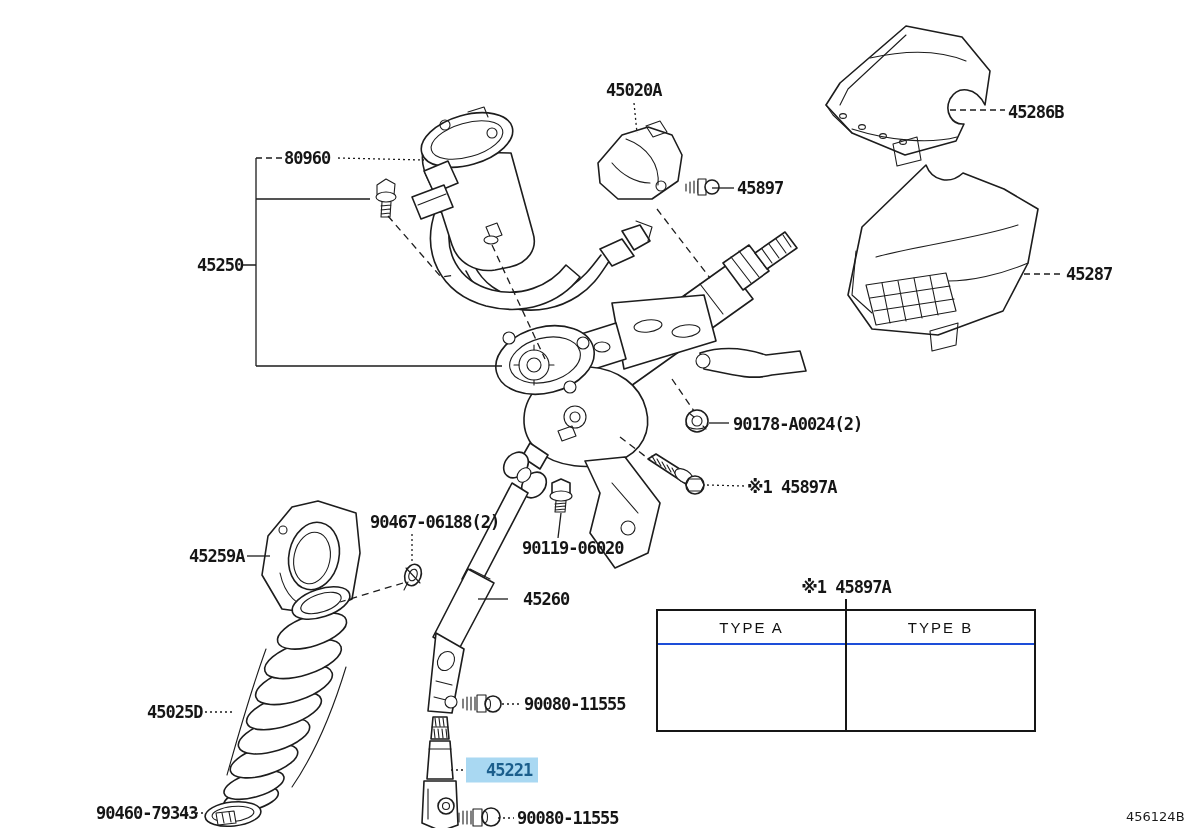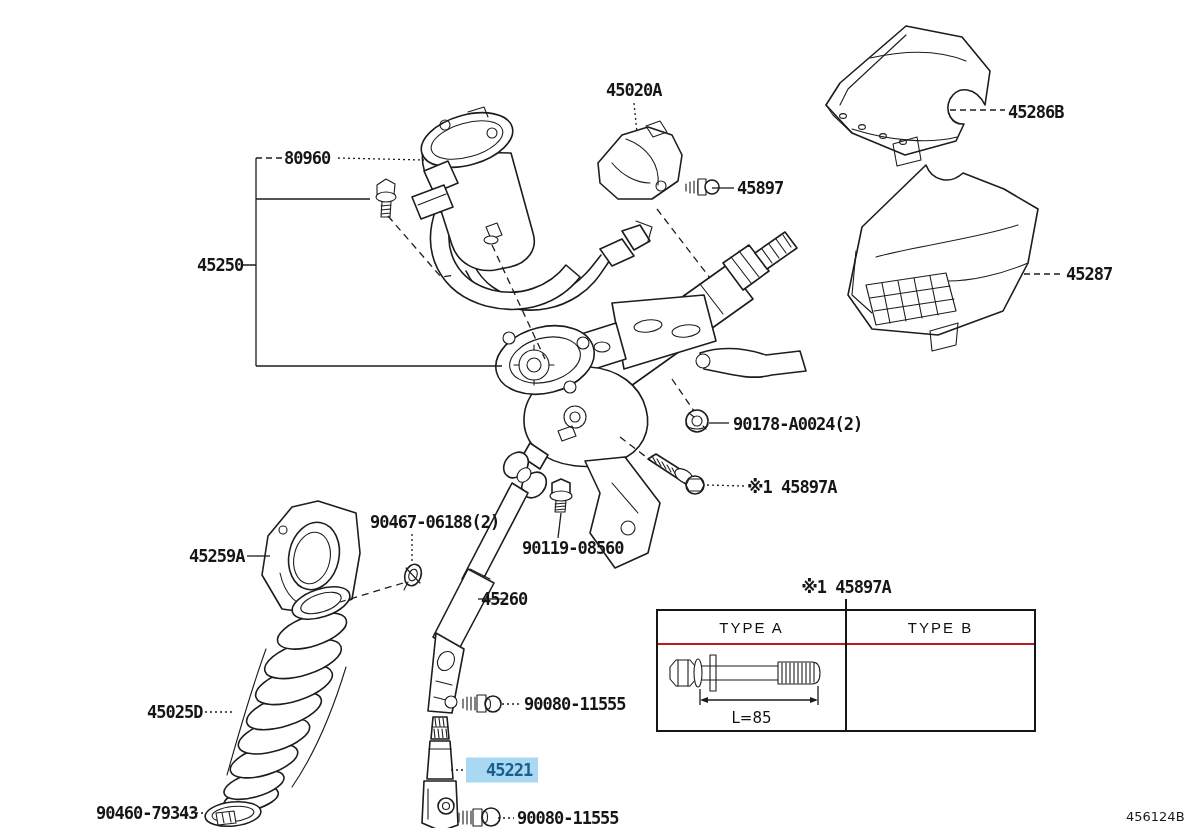--- a/index.html
+++ b/index.html
@@ -22,21 +22,21 @@
       font-family:"DejaVu Sans",sans-serif;font-size:13px;color:#1a1a1a;letter-spacing:0;}
   
   .spec-table{position:absolute;z-index:2;}
   .spec-title{position:relative;text-align:center;height:22px;transform:none;
       font-family:"DejaVu Sans Mono","DejaVu Sans",monospace;font-weight:700;
       font-size:17px;letter-spacing:-1px;color:#161616;}
   .spec-tick{width:0;height:10px;border-left:2px solid #161616;margin:0 auto;}
   .spec-box{display:flex;border:2px solid #161616;height:119px;background:#fff;}
   .spec-col{flex:1;display:flex;flex-direction:column;}
   .spec-col.first{border-right:2px solid #161616;}
-  .spec-head{height:32px;border-bottom:2px solid #b91c1c;display:flex;align-items:center;
+  .spec-head{height:32px;border-bottom:2px solid #1d4ed8;display:flex;align-items:center;
       justify-content:center;font-size:15px;letter-spacing:2px;color:#111;}
   .spec-cell{position:relative;flex:1;}
   .spec-cell svg{position:absolute;left:0;top:6px;}
   .spec-dim{position:absolute;bottom:3px;left:0;right:0;text-align:center;
       font-size:15px;color:#111;font-family:"DejaVu Sans",sans-serif;}
 </style>
 </head>
 <body>
 
 <div id="stage">
@@ -297,51 +297,36 @@
 <div class="part-label" style="left:606px;top:77px">45020A</div>
 <div class="part-label" style="left:737px;top:175px">45897</div>
 <div class="part-label" style="left:1008px;top:99px">45286B</div>
 <div class="part-label" style="left:1066px;top:261px">45287</div>
 <div class="part-label" style="left:284px;top:145px">80960</div>
 <div class="part-label" style="left:197px;top:252px">45250</div>
 <div class="part-label" style="left:733px;top:411px">90178-A0024(2)</div>
 <div class="part-label" style="left:747px;top:474px">※1 45897A</div>
 <div class="part-label" style="left:370px;top:509px">90467-06188(2)</div>
 <div class="part-label" style="left:189px;top:543px">45259A</div>
-<div class="part-label" style="left:522px;top:535px">90119-08560</div>
-<div class="part-label" style="left:481px;top:586px">45260</div>
+<div class="part-label" style="left:522px;top:535px">90119-06020</div>
+<div class="part-label" style="left:523px;top:586px">45260</div>
 <div class="part-label" style="left:147px;top:699px">45025D</div>
 <div class="part-label" style="left:524px;top:691px">90080-11555</div>
 <div class="part-label highlighted" style="left:466px;top:757px">45221</div>
 <div class="part-label" style="left:96px;top:800px">90460-79343</div>
 <div class="part-label" style="left:517px;top:805px">90080-11555</div>
 
 <div class="figure-code" style="left:1126px;top:803px">456124B</div>
 
 <div class="spec-table" style="left:656px;top:564px;width:380px;">
   <div class="spec-title">※1 45897A</div>
   <div class="spec-tick"></div>
   <div class="spec-box">
     <div class="spec-col first">
       <div class="spec-head">TYPE A</div>
-      <div class="spec-cell">
-        <svg width="188" height="58" viewBox="0 0 188 58">
-          <polygon class="lnf thin" points="12,16 18,9 32,9 38,16 38,28 32,35 18,35 12,28"></polygon>
-          <path class="ln thin" d="M20,9 L20,35 M30,9 L30,35"></path>
-          <ellipse class="lnf thin" cx="40" cy="22" rx="4" ry="14"></ellipse>
-          <rect class="lnf thin" x="52" y="4" width="6" height="36"></rect>
-          <path class="ln thin" d="M44,15 L120,15 M44,29 L120,29"></path>
-          <path class="lnf thin" d="M120,11 L154,11 Q162,11 162,22 Q162,33 154,33 L120,33 Z"></path>
-          <path class="ln thin" d="M124,12 l0,20 M128,12 l0,20 M132,12 l0,20 M136,12 l0,20 M140,12 l0,20 M144,12 l0,20 M148,12 l0,20 M152,12 l0,20 M156,12 l0,19"></path>
-          <path class="leader" d="M42,38 L42,54 M160,35 L160,54 M44,49 L158,49"></path>
-          <polygon fill="#1d1d1d" points="42,49 50,46 50,52"></polygon>
-          <polygon fill="#1d1d1d" points="160,49 152,46 152,52"></polygon>
-        </svg>
-        <div class="spec-dim">L=85</div>
-      </div>
     </div>
     <div class="spec-col">
       <div class="spec-head">TYPE B</div>
     </div>
   </div>
 </div>
 
 </div>
 
 </body></html>

